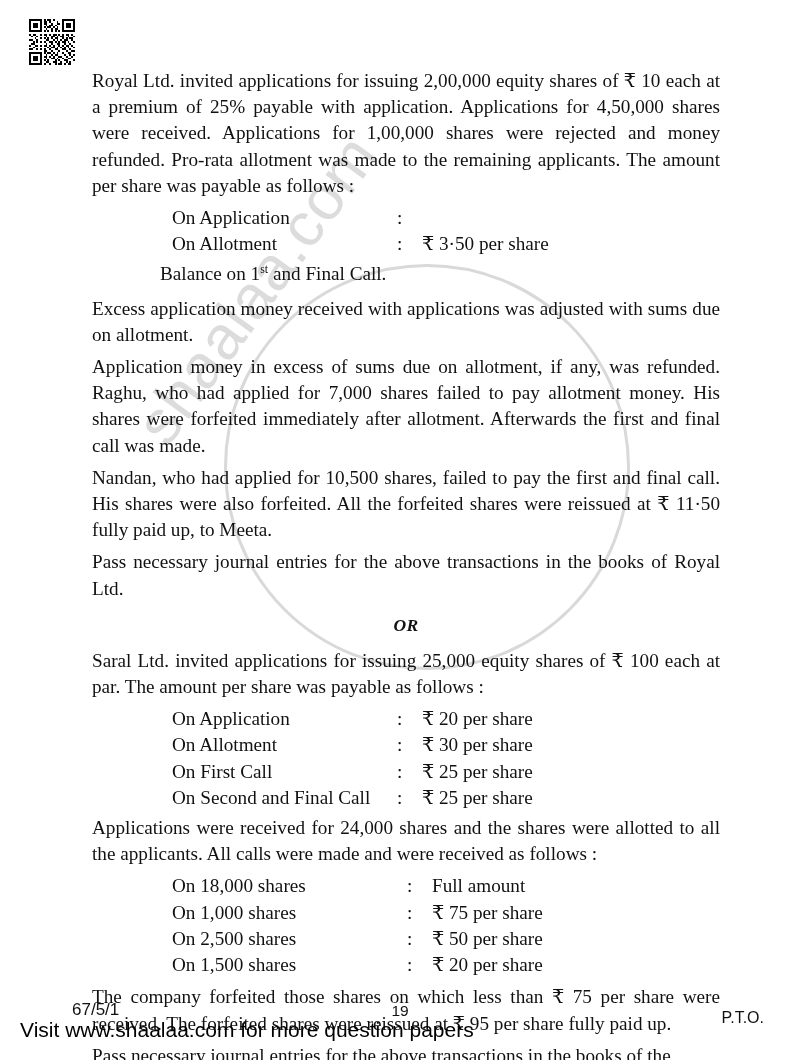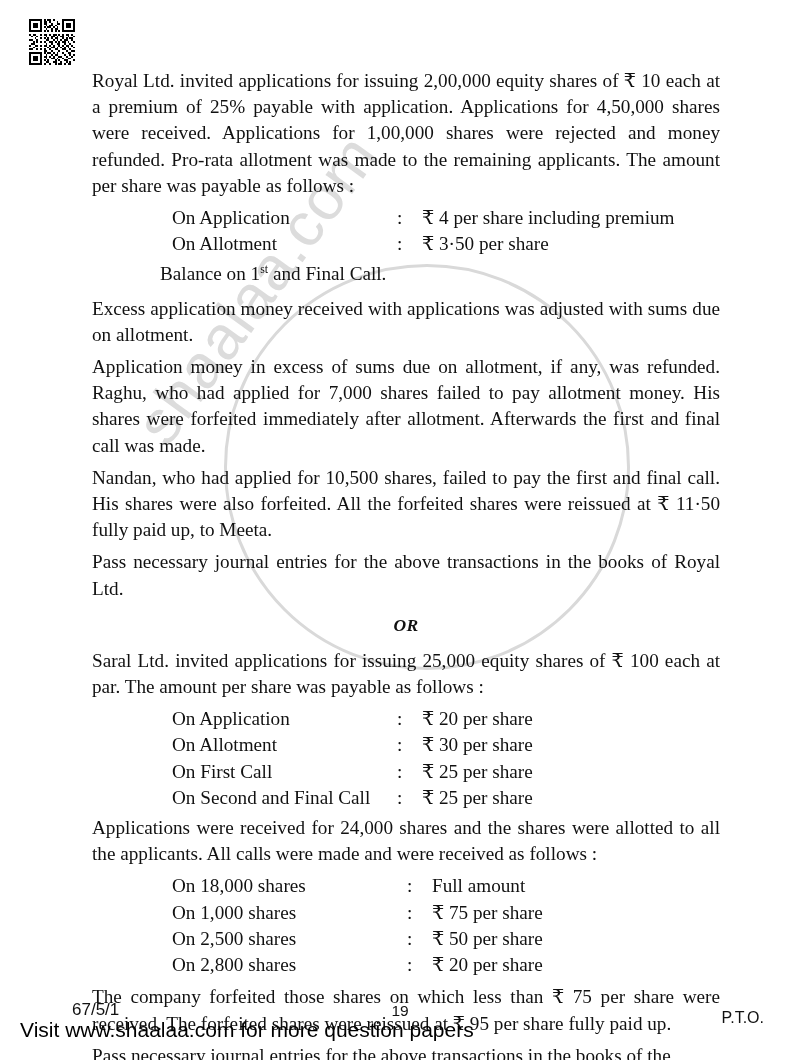--- a/index.html
+++ b/index.html
@@ -360,21 +360,20 @@
 </div>
 
 <div id="doc-body">
 
   <p class="para">Royal Ltd. invited applications for issuing 2,00,000 equity shares of ₹ 10 each at a premium of 25% payable with application. Applications for 4,50,000 shares were received. Applications for 1,00,000 shares were rejected and money refunded. Pro-rata allotment was made to the remaining applicants. The amount per share was payable as follows :</p>
 
   <div class="terms cols-a">
     <div class="row">
       <span class="label">On Application</span>
       <span class="colon">:</span>
-      <span class="value">₹  4 per share including premium</span>
     </div>
     <div class="row">
       <span class="label">On Allotment</span>
       <span class="colon">:</span>
       <span class="value">₹  3·50 per share</span>
     </div>
   </div>
 
   <div class="plain-line"><span>Balance on 1</span><sup>st</sup><span> and Final Call.</span></div>
 
@@ -425,21 +424,21 @@
       <span class="label">On 1,000 shares</span>
       <span class="colon">:</span>
       <span class="value">₹  75 per share</span>
     </div>
     <div class="row">
       <span class="label">On 2,500 shares</span>
       <span class="colon">:</span>
       <span class="value">₹  50 per share</span>
     </div>
     <div class="row">
-      <span class="label">On 2,800 shares</span>
+      <span class="label">On 1,500 shares</span>
       <span class="colon">:</span>
       <span class="value">₹  20 per share</span>
     </div>
   </div>
 
   <p class="para" style="margin-top:6px;">The company forfeited those shares on which less than ₹  75 per share were received. The forfeited shares were reissued at ₹  95 per share fully paid up.</p>
 
   <p class="para last-left">Pass necessary journal entries for the above transactions in the books of the company.</p>
 
 </div>

